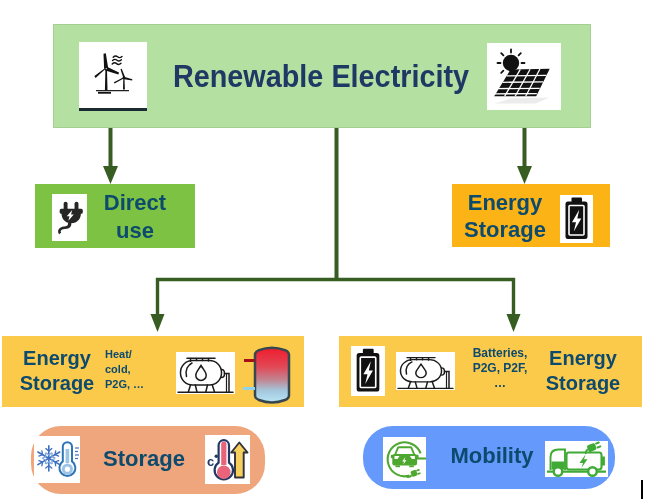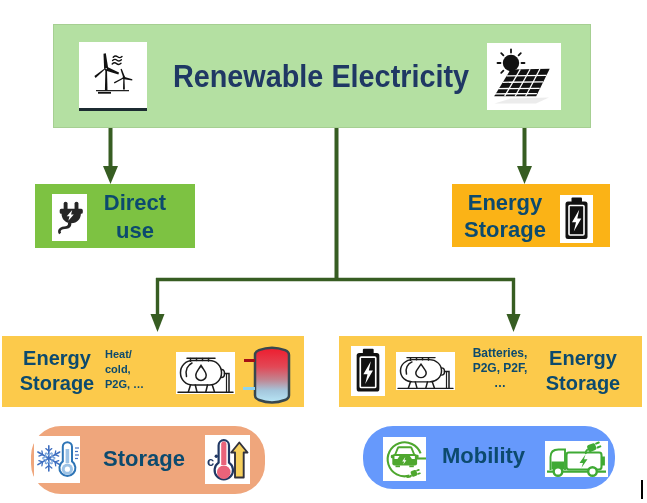--- a/index.html
+++ b/index.html
@@ -306,15 +306,15 @@
     <rect x="-4.5" y="-3.6" width="8.5" height="7.2" rx="2"></rect>
     <rect x="4.3" y="-3.1" width="4.8" height="2" rx="0.9"></rect>
     <rect x="4.3" y="1.1" width="4.8" height="2" rx="0.9"></rect>
     <path d="M-4.5,0 q-3.2,0.6 -3.6,3.8" stroke="#3faa35" stroke-width="1.7" fill="none"></path>
   </g>
 
   <circle cx="13" cy="30.5" r="4.3" fill="#fff" stroke="#3faa35" stroke-width="2.4"></circle>
   <circle cx="47.5" cy="30.5" r="4.3" fill="#fff" stroke="#3faa35" stroke-width="2.4"></circle>
 </svg>
 </div>
-<div class="abs btxt" style="left:442px;top:443px;width:100px;font-size:22px;">Mobility</div>
+<div class="abs btxt" style="left:442px;top:443px;width:100px;text-align:center;font-size:22px;">Mobility</div>
 
 <div class="abs" style="left:641px;top:480px;width:2px;height:19px;background:#000;"></div>
 
 </body></html>

